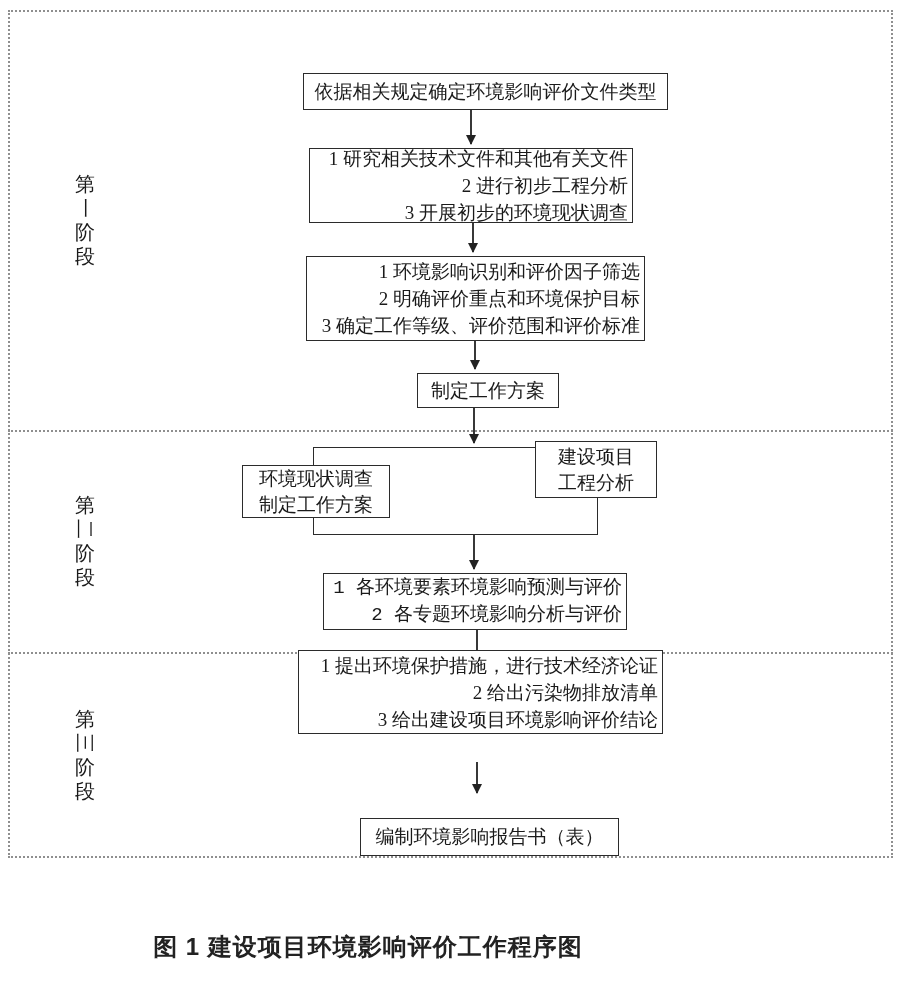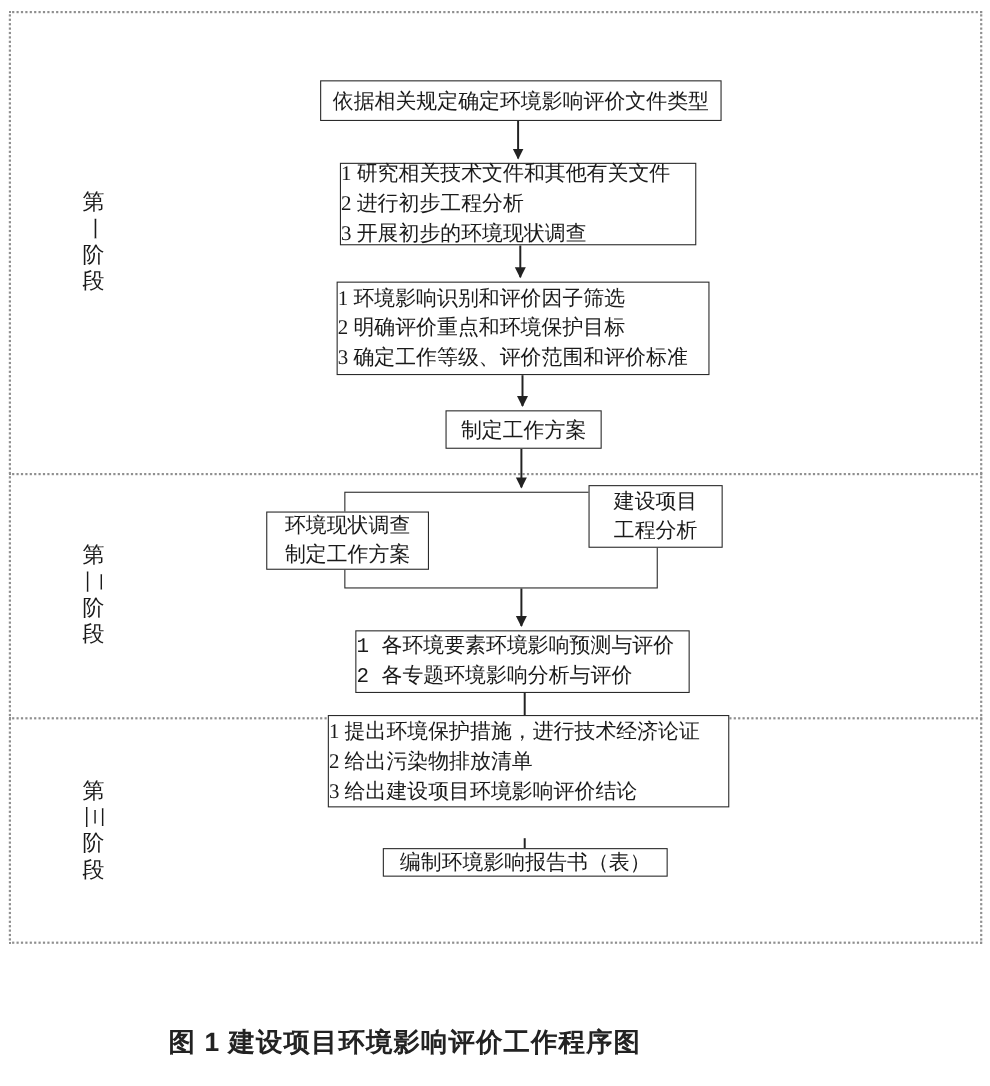--- a/index.html
+++ b/index.html
@@ -65,26 +65,28 @@
     border: 1.6px solid #2b2b2b;
     background: #ffffff;
     font-size: 19px;
     color: #1a1a1a;
   }
   .box.center {
     display: flex;
     align-items: center;
     justify-content: center;
     text-align: left;
+    margin-left: 12px;
   }
   .box.multi {
     display: flex;
     flex-direction: column;
     justify-content: center;
     padding-right: 4px;
+    align-items: flex-end;
   }
   .box.multi .line {
     line-height: 27px;
     white-space: nowrap;
   }
   .box.multi-center {
     display: flex;
     flex-direction: column;
     justify-content: center;
     align-items: center;
@@ -94,21 +96,21 @@
 
   .box-determine   { left: 291px; top: 73px;  width: 365px; height: 37px; }
   .box-preliminary { left: 309px; top: 148px; width: 324px; height: 75px; }
   .box-identify    { left: 306px; top: 256px; width: 339px; height: 85px; }
   .box-workplan    { left: 405px; top: 373px; width: 142px; height: 35px; }
   .box-stage2outer { left: 313px; top: 447px; width: 285px; height: 88px; background: transparent; }
   .box-survey      { left: 242px; top: 465px; width: 148px; height: 53px; }
   .box-project     { left: 535px; top: 441px; width: 122px; height: 57px; }
   .box-prediction  { left: 323px; top: 573px; width: 304px; height: 57px; font-family: Liberation Mono, monospace; }
   .box-conclusion  { left: 298px; top: 650px; width: 365px; height: 84px; }
-  .box-report      { left: 348px; top: 771px; width: 259px; height: 26px; }
+  .box-report      { left: 348px; top: 818px; width: 259px; height: 38px; }
 
   .connector-layer {
     position: absolute;
     left: 0;
     top: 0;
     width: 900px;
     height: 987px;
     pointer-events: none;
   }
 

